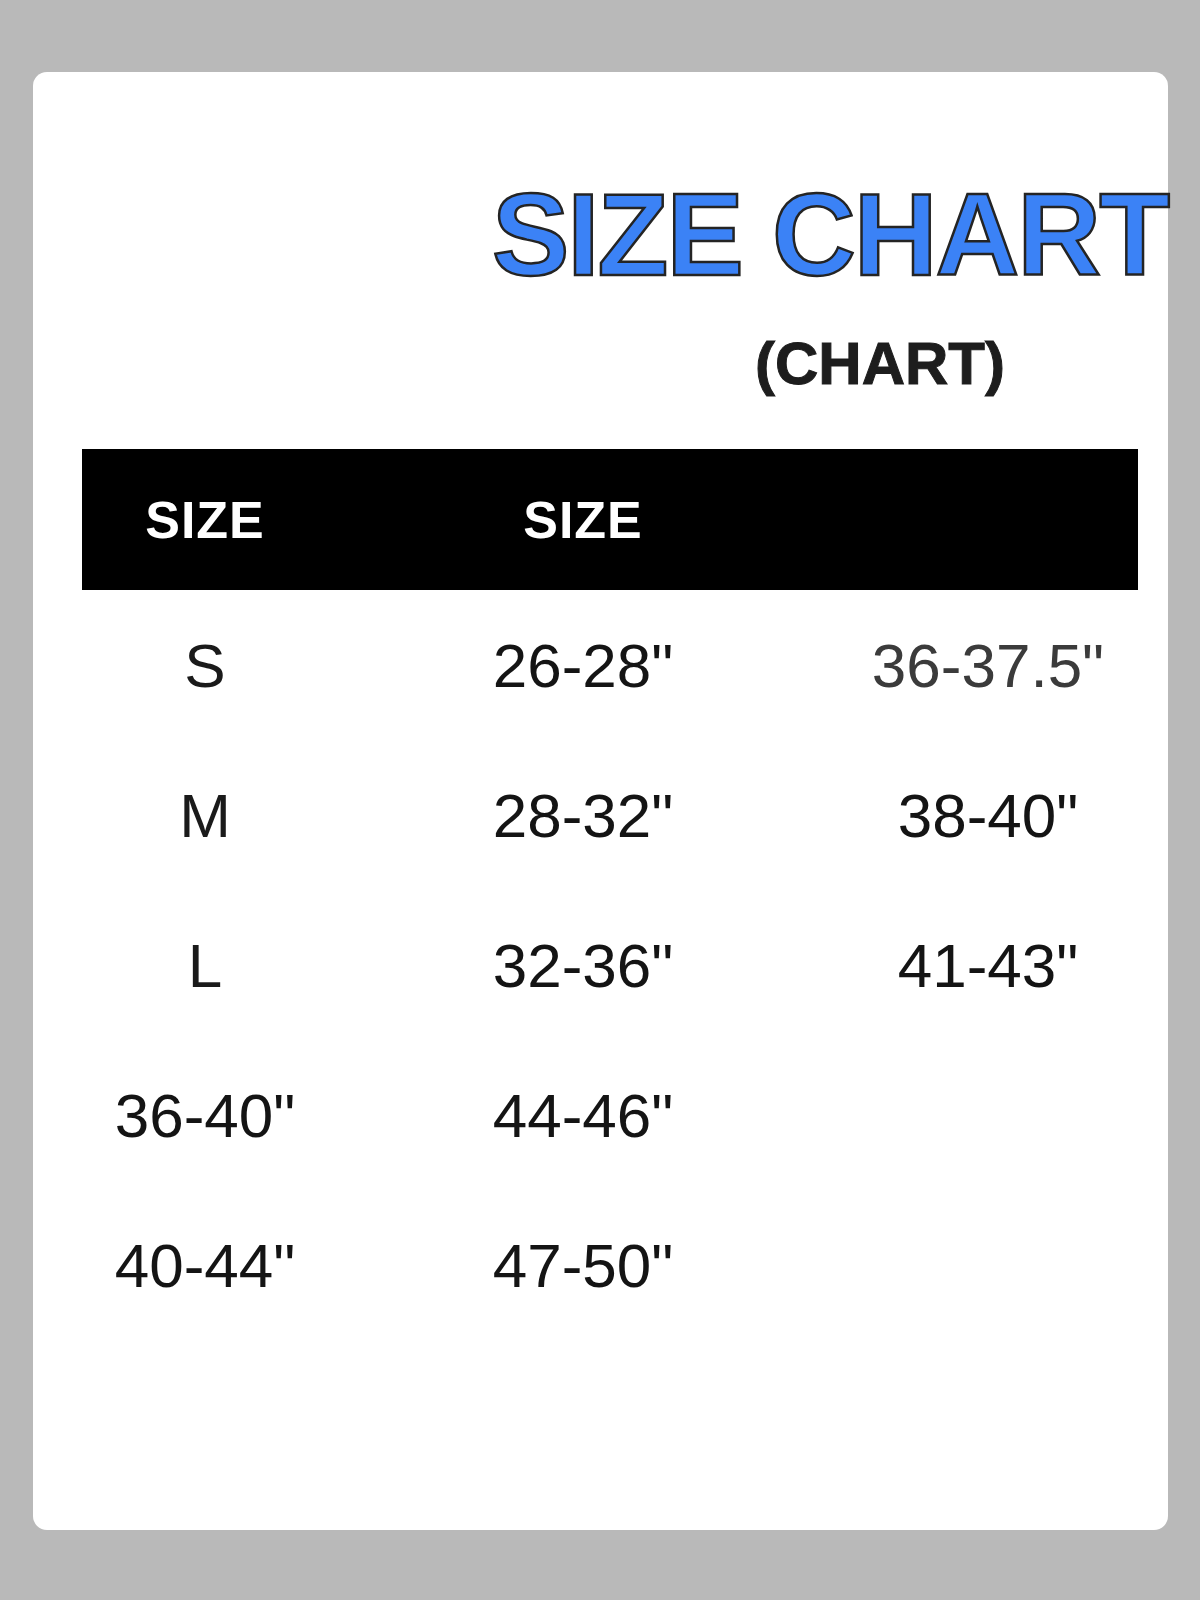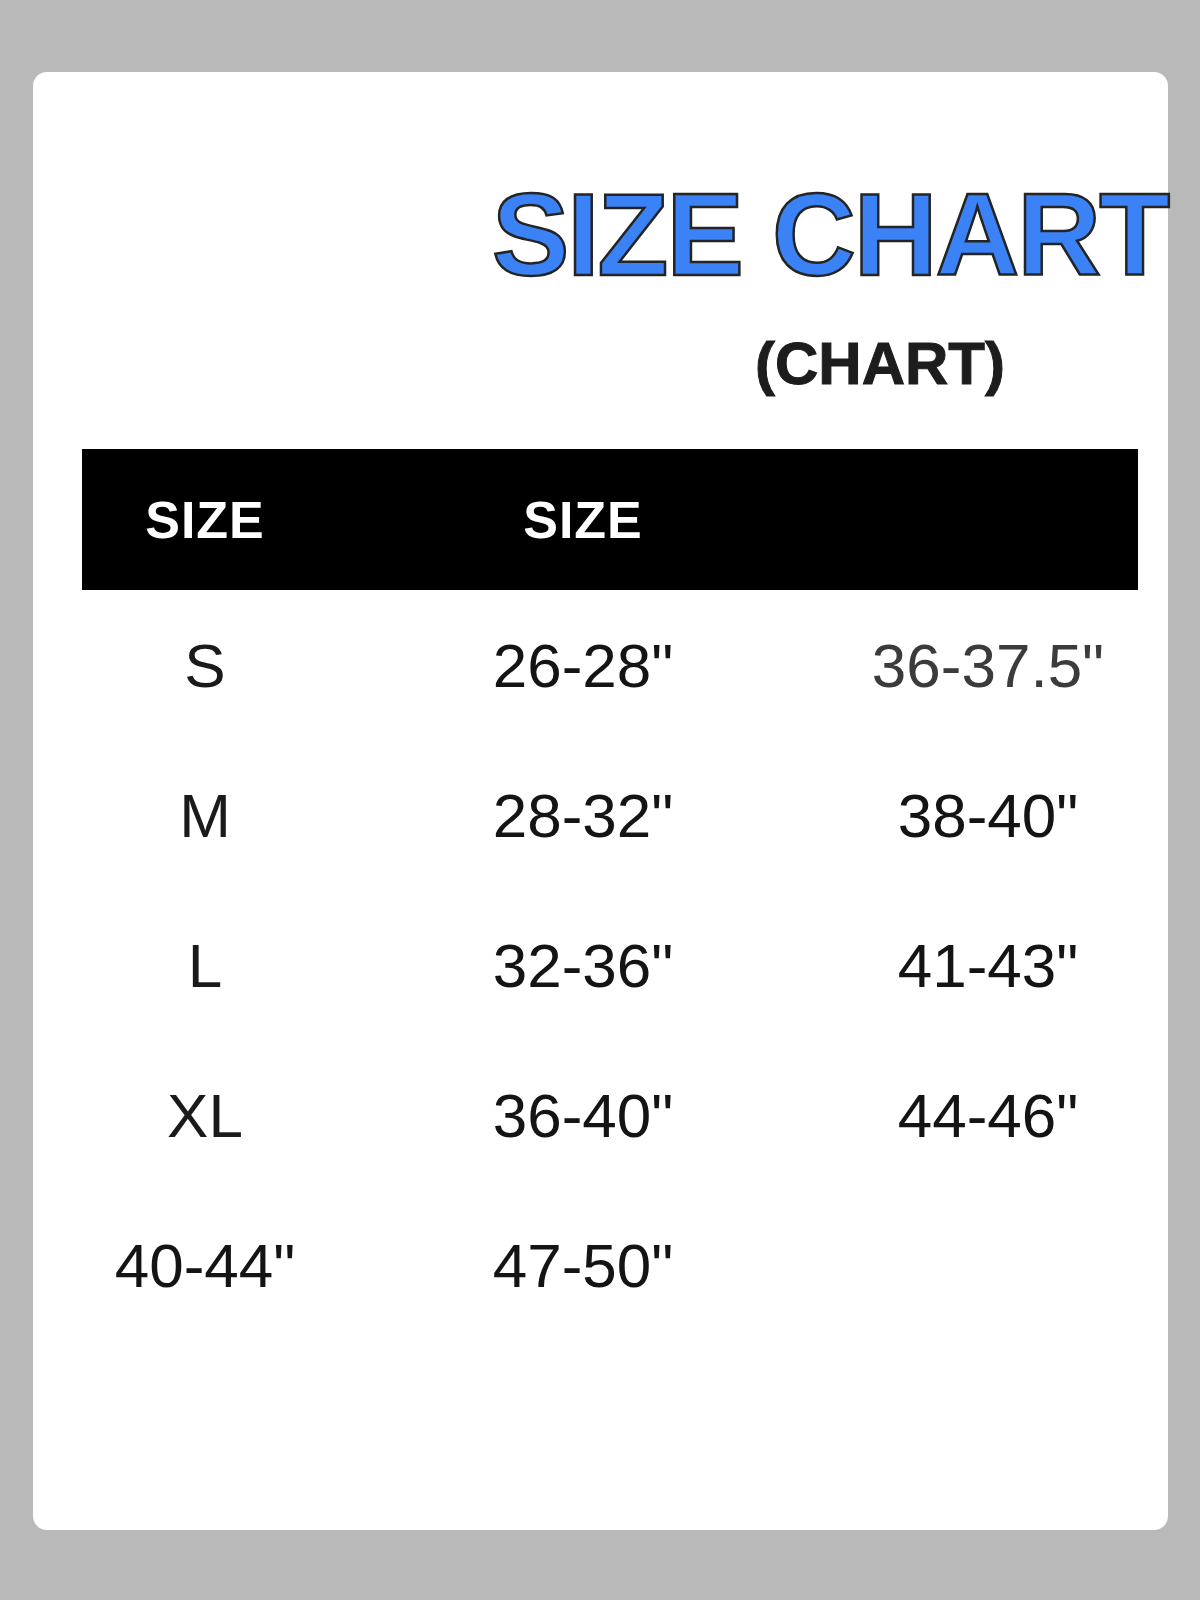--- a/index.html
+++ b/index.html
@@ -106,21 +106,20 @@
       <div class="value">38-40"</div>
     </div>
 
     <div class="row grid3">
       <div class="size-label">L</div>
       <div class="value">32-36"</div>
       <div class="value">41-43"</div>
     </div>
 
     <div class="row grid3">
-      <div class="size-label">XL</div>
       <div class="value">36-40"</div>
       <div class="value">44-46"</div>
     </div>
 
     <div class="row grid3">
       <div class="value">40-44"</div>
       <div class="value">47-50"</div>
     </div>
 
   </div>

